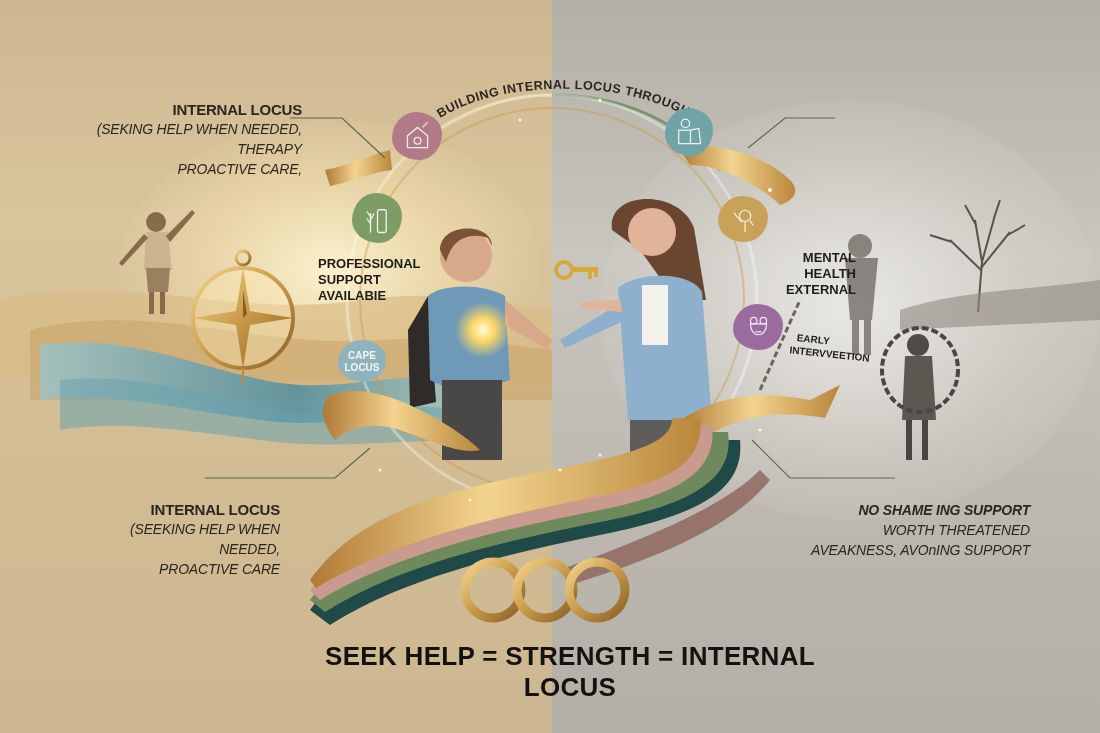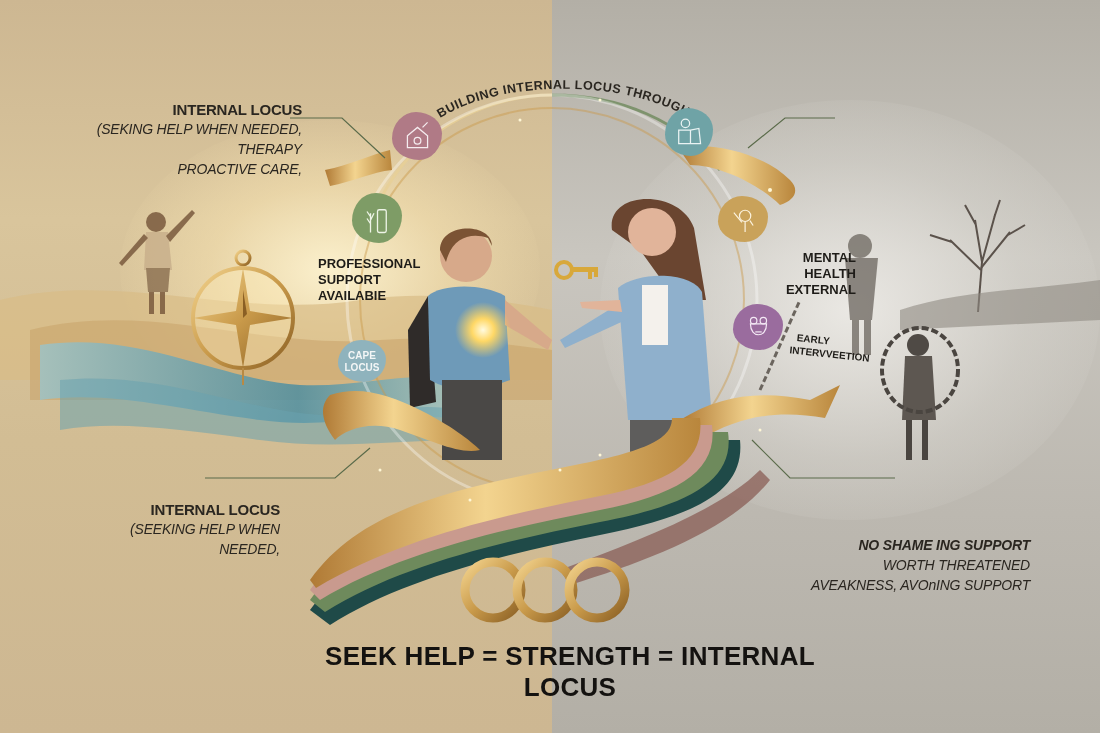--- a/index.html
+++ b/index.html
@@ -226,23 +226,24 @@
   <div class="txt" style="left:62px;top:100px;width:240px;">
     <span class="h">INTERNAL LOCUS</span>
     <span class="l">(SEKING HELP WHEN NEEDED, THERAPY</span>
     <span class="l">PROACTIVE CARE,</span>
   </div>
 
 
   <div class="txt" style="left:80px;top:500px;width:200px;">
     <span class="h">INTERNAL LOCUS</span>
     <span class="l">(SEEKING HELP WHEN NEEDED,</span>
-  </div>
-
-  <div class="txt" style="left:810px;top:500px;width:220px;margin-top:35px;">
+    <span class="l">PROACTIVE CARE</span>
+  </div>
+
+  <div class="txt" style="left:810px;top:500px;width:220px;">
     <span class="l" style="font-weight:bold">NO SHAME ING SUPPORT</span>
     <span class="l">WORTH THREATENED</span>
     <span class="l">AVEAKNESS, AVOnING SUPPORT</span>
   </div>
 
   <div class="label-mid" style="left:318px;top:256px;width:100px;">
     <span style="display:block">PROFESSIONAL</span>
     <span style="display:block">SUPPORT</span>
     <span style="display:block">AVAILABIE</span>
   </div>

